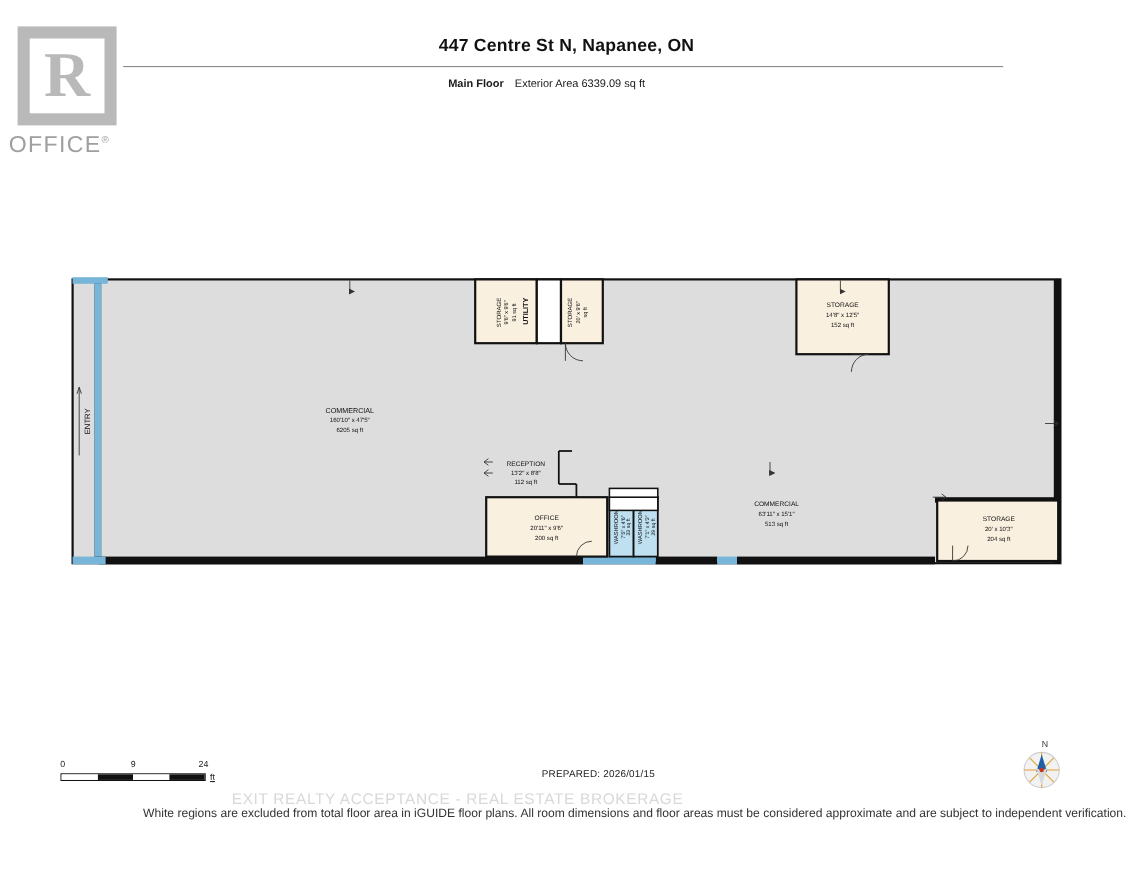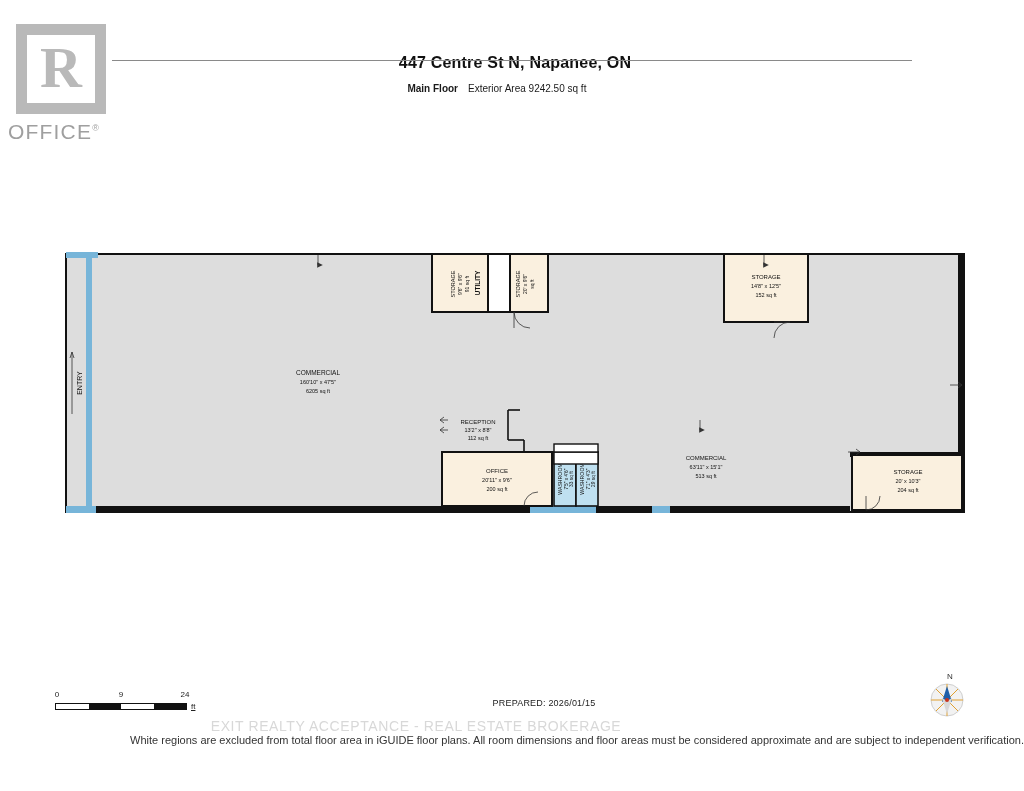--- a/index.html
+++ b/index.html
@@ -63,39 +63,37 @@
     left: 110px;
     top: 33px;
     width: 810px;
     text-align: center;
   }
   #title-block .title {
     font-size: 16px;
     font-weight: bold;
     color: #111;
     letter-spacing: 0.2px;
-    margin-top: 21px;
   }
   #title-rule {
     position: absolute;
     left: 112px;
     top: 60px;
     width: 800px;
     height: 1px;
     background: #8a8a8a;
   }
 
   #floor-info {
     position: absolute;
     left: 300px;
     top: 70px;
     width: 520px;
     font-size: 10px;
     color: #1a1a1a;
-    margin-top: 12px;
   }
   #floor-info .row {
     display: flex;
     line-height: 14px;
   }
   #floor-info .lbl {
     width: 158px;
     text-align: right;
     font-weight: bold;
     padding-right: 10px;
@@ -219,21 +217,21 @@
 </div>
 
 <div id="title-block">
   <div class="title">447 Centre St N, Napanee, ON</div>
 </div>
 <div id="title-rule"></div>
 
 <div id="floor-info">
   <div class="row">
     <div class="lbl">Main Floor</div>
-    <div class="val">Exterior Area 9242.50 sq ft</div>
+    <div class="val">Exterior Area 6339.09 sq ft</div>
   </div>
 </div>
 
 <svg id="plan" viewBox="0 0 1024 791">
   <defs>
     <marker id="arrow" markerWidth="7" markerHeight="7" refX="3.5" refY="6" orient="auto">
       <path d="M3.5 0 L7 7 L0 7 Z" fill="#333"></path>
     </marker>
   </defs>
 

